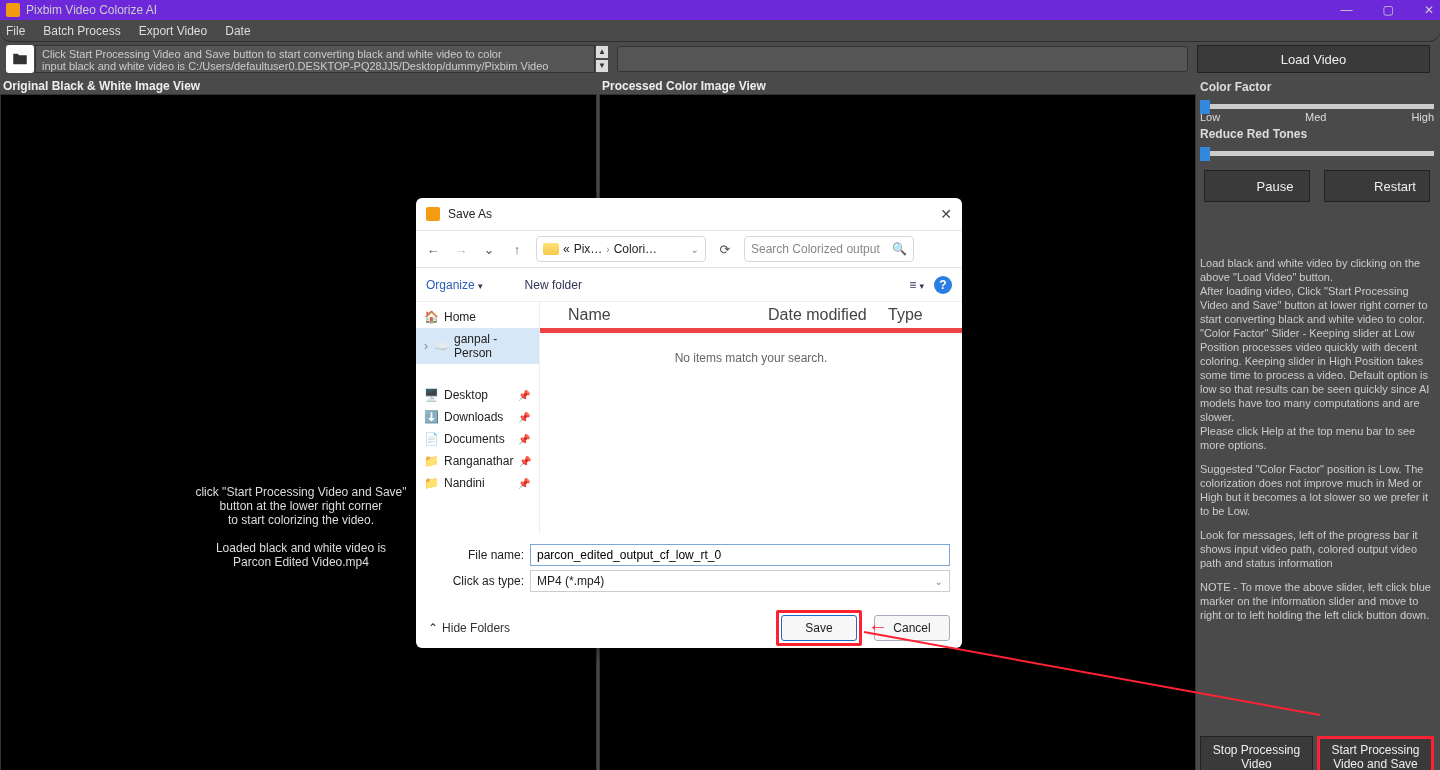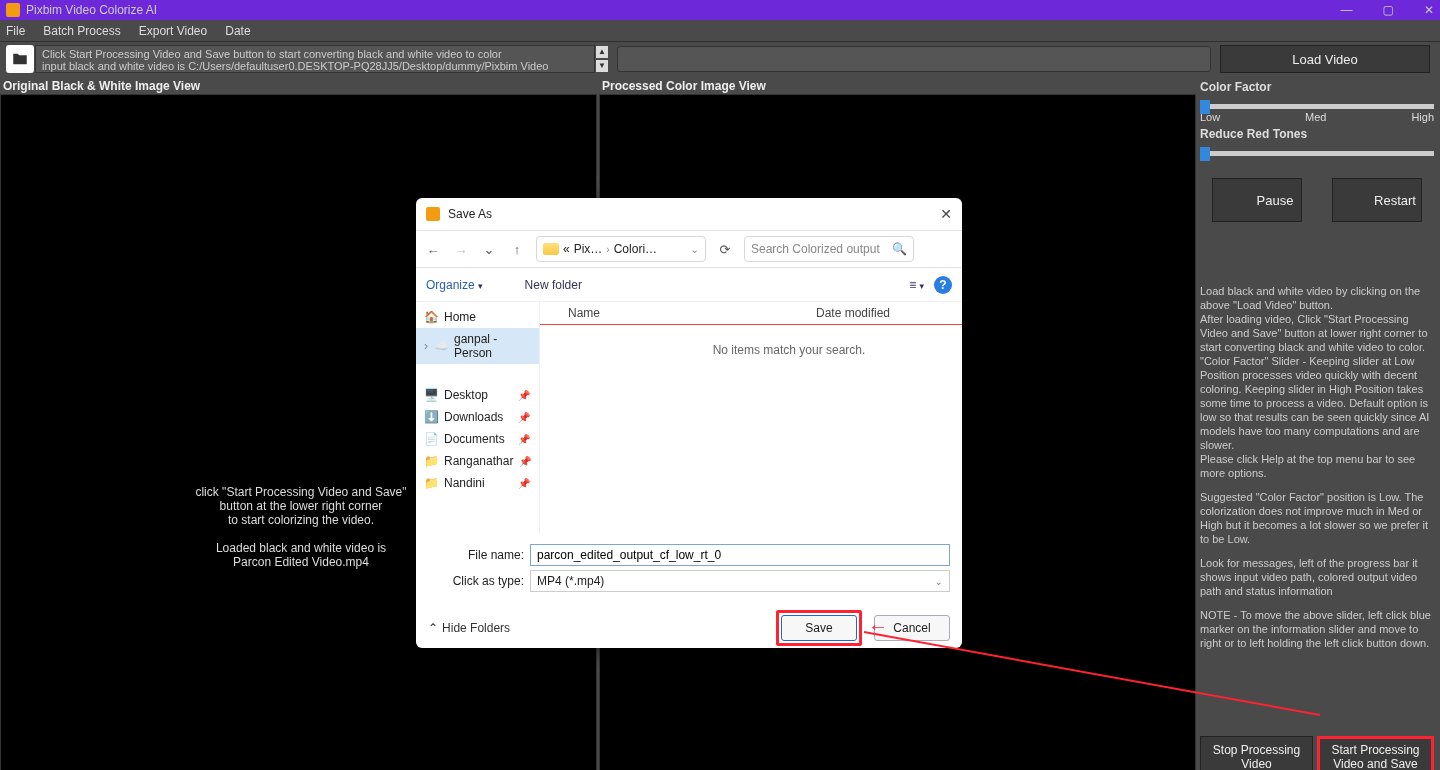--- a/index.html
+++ b/index.html
@@ -2,43 +2,43 @@
 <html><head>
 <meta charset="utf-8">
 <style>
 * { margin:0; padding:0; box-sizing:border-box; font-family:"Segoe UI",Tahoma,sans-serif; }
 body { width:1440px; height:770px; background:#4a4a4a; position:relative; overflow:hidden; color:#ddd; font-size:12px; }
 .titlebar { height:20px; background:#6d28d9; display:flex; align-items:center; padding:0 6px; color:#ccc; }
 .titlebar .app-icon { width:14px; height:14px; background:#f39c12; border-radius:2px; margin-right:6px; }
 .titlebar .title { flex:1; font-size:12px; }
 .win-controls { display:flex; gap:30px; }
 .win-controls span { font-size:12px; color:#ccc; cursor:default; }
-.menubar { height:22px; background:#4a4a4a; display:flex; align-items:center; padding:0 6px; gap:18px; border-bottom:1px solid #2f2f2f; }
+.menubar { height:22px; background:#4a4a4a; display:flex; align-items:center; padding:0 6px; gap:18px; border-bottom:1px solid #2f2f2f;border-radius:11px; }
 .menubar span { font-size:12px; color:#ddd; }
 .toolbar { height:34px; display:flex; align-items:center; padding:4px 6px; gap:1px; }
 .folder-btn { width:28px; height:28px; background:#fff; border-radius:3px; display:flex; align-items:center; justify-content:center; }
 .folder-btn svg { width:18px; height:18px; }
 .msgbox { flex:0 0 560px; height:28px; background:#555; border:1px solid #333; font-size:11px; padding:2px 6px; color:#ccc; overflow:hidden; line-height:12px; position:relative; }
 .spinbtns { display:flex; flex-direction:column; gap:2px; }
 .spinbtns div { width:12px; height:12px; background:#ddd; font-size:8px; text-align:center; color:#333; line-height:12px; }
 .searchbox { flex:1; height:26px; background:#555; border:1px solid #333; border-radius:3px; margin-left:8px; }
 .rbtn { height:28px; background:#3a3a3a; border:1px solid #222; color:#eee; text-align:center; display:flex; align-items:center; justify-content:center; font-size:13px; cursor:pointer; margin:4px; }
-.rbtn.wide { width:210px;margin-left:8px; }
+.rbtn.wide { width:233px;margin-left:8px; }
 .main { display:flex; height:708px; }
 .view { flex:1; background:#000; position:relative; border:1px solid #333; }
 .view-title { position:absolute; top:-16px; left:2px; font-size:12px; font-weight:bold; color:#eee; }
 .views-wrap { position:relative; padding-top:18px; display:flex; width:1196px; }
 .left-msg { position:absolute; width:400px; text-align:center; font-size:12px; color:#ddd; left:100px; top:390px; }
 .sidebar { flex:1; padding:0 6px 0 4px; display:flex; flex-direction:column; }
 .slabel { font-size:12px; font-weight:bold; color:#ddd; margin:4px 0 2px 0; }
 .slider-track { height:5px; background:#ccc; position:relative; margin:8px 0 2px 0; }
 .slider-thumb { position:absolute; top:-4px; width:10px; height:14px; background:#3388dd; }
 .slider-labels { display:flex; justify-content:space-between; font-size:11px; color:#ddd; }
 .btnrow { display:flex; gap:6px; margin-top:8px; }
-.btnrow .rbtn { flex:1; margin:12px; height:44px;padding-left:36px; }
+.btnrow .rbtn { flex:1; margin:4px; height:32px;padding-left:36px; }
 .info { font-size:11px; color:#ccc; line-height:14px; margin-top:50px; }
 .info p { margin-bottom:10px; }
 .bottom-btns { margin-top:auto; display:flex; gap:4px; padding-bottom:6px; }
 .bottom-btns .rbtn { flex:1; margin:0; height:42px; font-size:12px; line-height:14px; padding:4px; text-align:center; }
 .hl { border:3px solid #f23; }
 
 
 .dlg { position:absolute; left:416px; top:198px; width:546px; height:450px; background:#fff; color:#222; box-shadow:0 4px 18px rgba(0,0,0,.5); border-radius:6px; overflow:hidden; }
 .dlg-title { height:32px; display:flex; align-items:center; padding:0 10px; font-size:12px; }
 .dlg-title .ico { width:14px; height:14px; background:#f39c12; border-radius:2px; margin-right:8px; }
@@ -53,21 +53,21 @@
 .dlg-bar .org { color:#2a5db0; }
 .dlg-bar .right { margin-left:auto; display:flex; align-items:center; gap:10px; }
 .viewico { display:inline-block; }
 .helpico { width:18px; height:18px; border-radius:50%; background:#2a7de1; color:#fff; text-align:center; line-height:18px; font-weight:bold; font-size:12px; }
 .dlg-body { display:flex; height:232px; }
 .dlg-tree { width:124px; border-right:1px solid #eee; font-size:12px; padding:4px 0; }
 .tree-item { display:flex; align-items:center; gap:6px; padding:4px 8px; }
 .tree-item.sel { background:#d6e7f7; }
 .tico { width:14px; height:14px; display:inline-block; }
 .dlg-list { flex:1; position:relative; }
-.dlg-cols { display:flex; font-size:12px; color:#444; padding:4px 28px; border-bottom:1px solid #ef4444;gap:48px; }
+.dlg-cols { display:flex; font-size:16px; color:#444; padding:4px 28px; border-bottom:5px solid #ef4444; }
 .dlg-cols span:nth-child(1){ flex:0 0 200px; }
 .dlg-cols span:nth-child(2){ flex:0 0 120px; }
 .dlg-empty { text-align:center; color:#666; font-size:12px; margin-top:18px; }
 .pin { color:#888; margin-left:auto; font-size:10px; }
 .dlg-fields { padding:6px 12px; font-size:12px; }
 .frow { display:flex; align-items:center; gap:6px; margin:4px 0; }
 .frow label { flex:0 0 96px; text-align:right; }
 .frow .inp { flex:1; height:22px; border:1px solid #7aa7d8; background:#fff; padding:0 6px; font-size:12px; }
 .frow .sel { flex:1; height:22px; border:1px solid #ccc; padding:0 6px; font-size:12px; display:flex; align-items:center; }
 .dlg-foot { display:flex; align-items:center; padding:8px 12px 12px 12px; }

